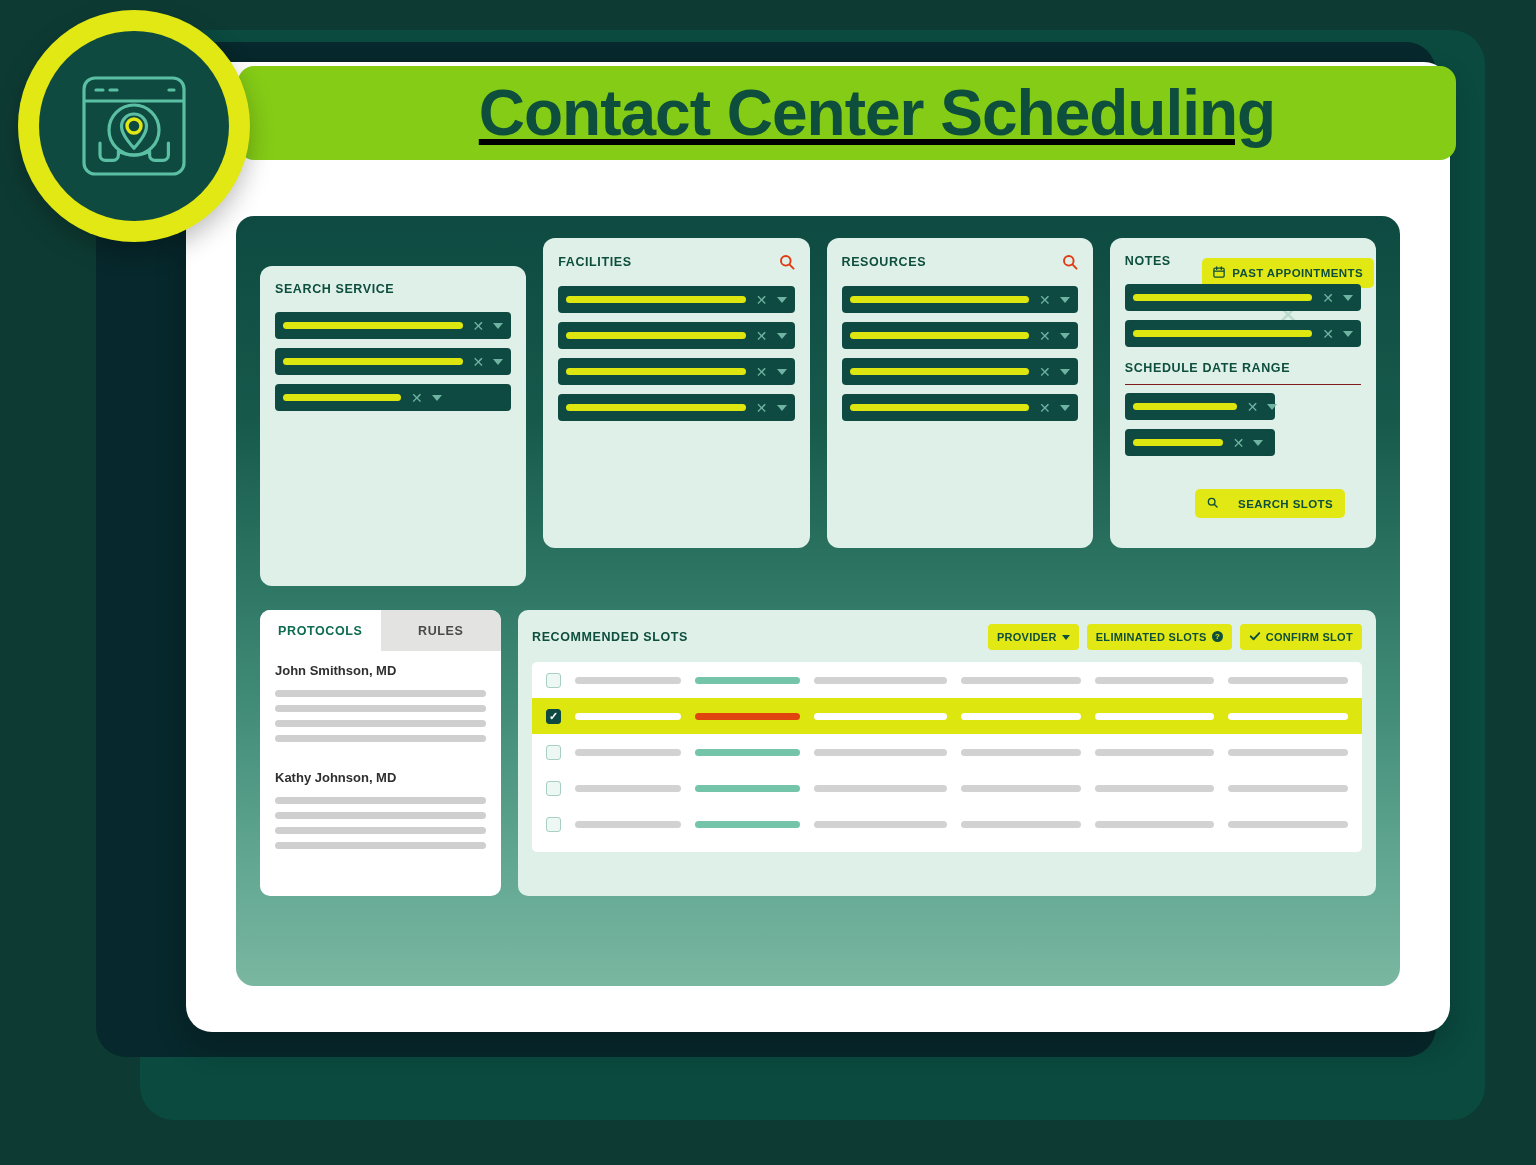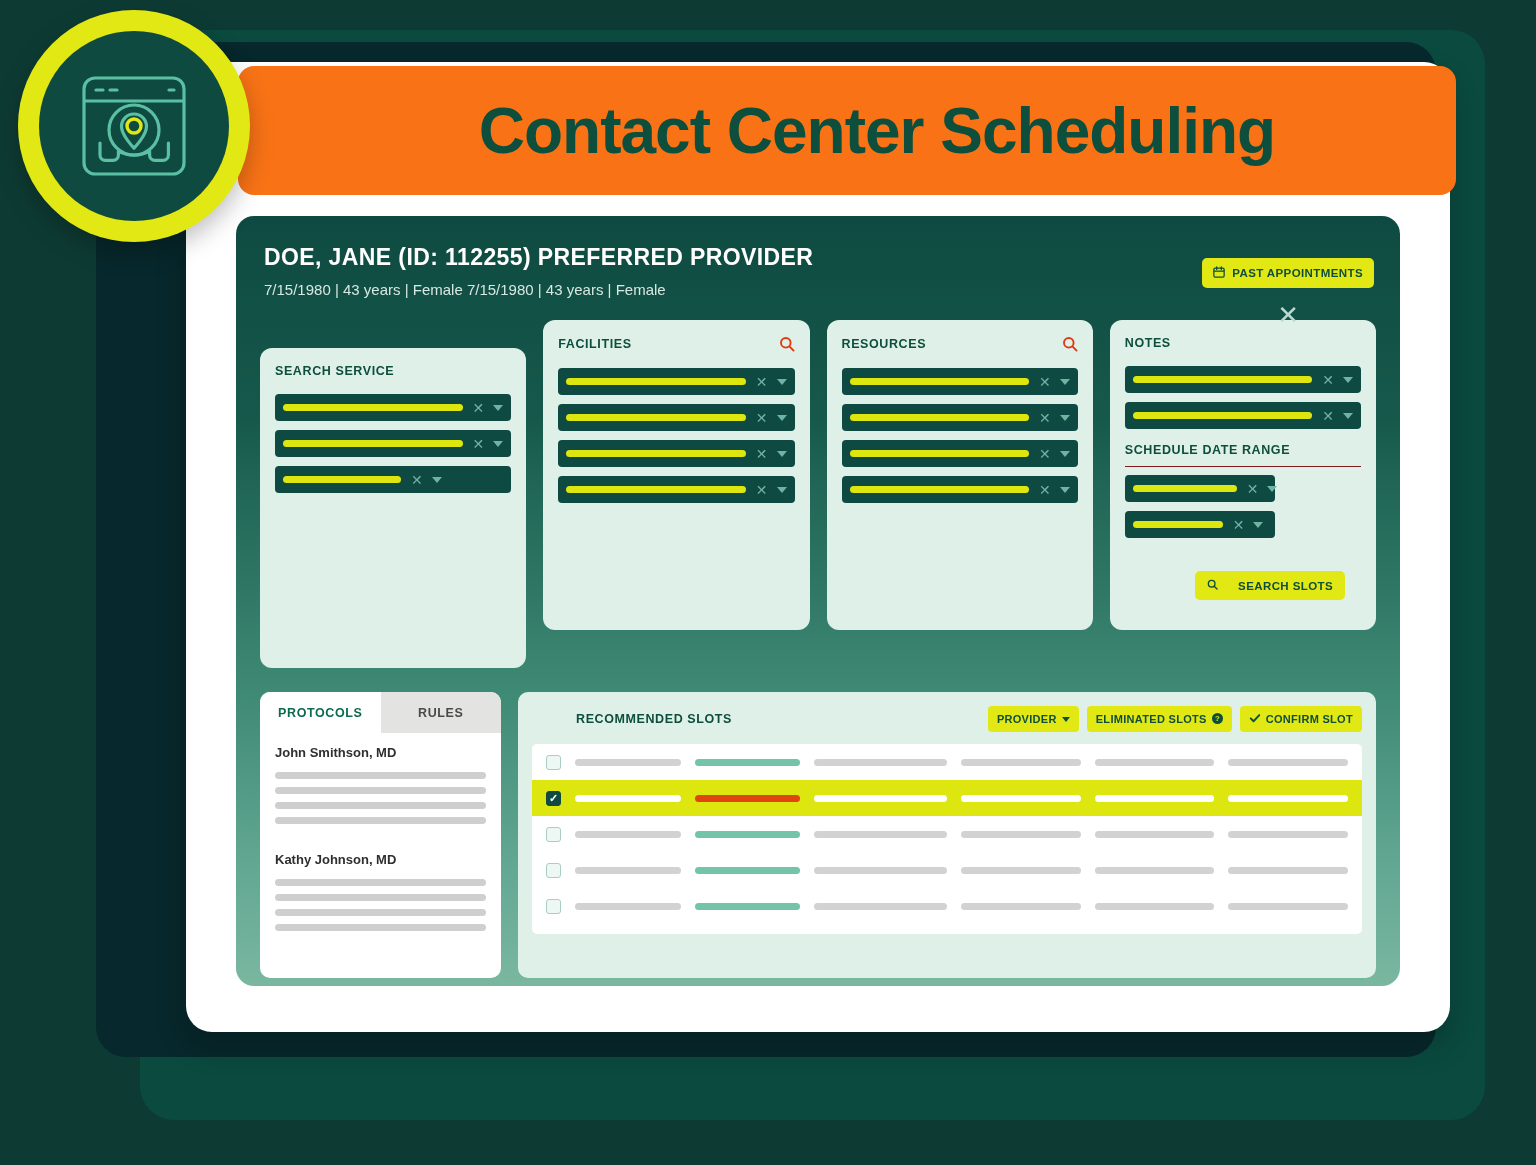--- a/index.html
+++ b/index.html
@@ -32,27 +32,28 @@
     width: 1264px; height: 970px;
     background: #ffffff;
     border-radius: 26px;
     box-shadow: 0 14px 30px rgba(0,0,0,0.22);
   }
 
   
   .banner {
     position: absolute;
     left: 238px; top: 66px;
-    width: 1218px; height: 129px;
-    background: #f97316;
+    width: 1218px; height: 94px;
+    background: #84cc16;
     border-radius: 16px;
     display: flex;
     align-items: center;
     justify-content: center;
     z-index: 6;
+    text-decoration: underline;
   }
   .banner-title {
     font-size: 64px;
     font-weight: 800;
     color: #0d4e3c;
     letter-spacing: -1px;
     white-space: nowrap;
     padding-left: 60px;
   }
 
@@ -302,21 +303,20 @@
     height: 286px;
     background: #dff0e9;
     border-radius: 10px;
     padding: 14px 14px 0 14px;
   }
   .slots-head {
     display: flex;
     align-items: center;
     justify-content: space-between;
     margin-bottom: 12px;
-    margin-left: 44px;
   }
   .slots-title {
     color: #0d4e3c;
     font-size: 12.5px;
     font-weight: 800;
     letter-spacing: 0.6px;
   }
   .slots-actions { display: flex; gap: 8px; }
   .pill {
     background: #e2e813;
@@ -404,24 +404,20 @@
       <circle cx="62" cy="66" r="25" stroke="#5bbfa3" stroke-width="3.2"></circle>
       <path d="M62 50c-7 0-12.5 5.5-12.5 12.4 0 9 12.5 21.6 12.5 21.6s12.5-12.6 12.5-21.6C74.5 55.5 69 50 62 50z" stroke="#5bbfa3" stroke-width="3.2" fill="#0f4a41"></path>
       <circle cx="62" cy="62" r="7" stroke="#e2e813" stroke-width="3.4" fill="none"></circle>
       <path d="M28 79v12c0 3 2.4 5.4 5.4 5.4h7.6c3 0 5.4-2.4 5.4-5.4v-4c9 5.6 22.2 5.6 31.2 0v4c0 3 2.4 5.4 5.4 5.4H91c3 0 5.4-2.4 5.4-5.4V79" stroke="#5bbfa3" stroke-width="3.2" stroke-linecap="round" stroke-linejoin="round" fill="none"></path>
     </svg>
   </div>
 </div>
 
 <div class="app-panel">
 
-  <div class="app-header">
-    <div class="patient-title">DOE, JANE (ID: 112255)  PREFERRED PROVIDER</div>
-    <div class="patient-meta">7/15/1980 | 43 years | Female   7/15/1980 | 43 years | Female</div>
-  </div>
 
   <div class="header-actions">
     <button class="btn-past">
       <span>
         <svg width="12" height="12" viewBox="0 0 14 14" fill="none">
           <rect x="1" y="2.6" width="12" height="10.4" rx="1.6" stroke="#0d4e3c" stroke-width="1.5"></rect>
           <line x1="1" y1="6" x2="13" y2="6" stroke="#0d4e3c" stroke-width="1.5"></line>
           <line x1="4.3" y1="1" x2="4.3" y2="4" stroke="#0d4e3c" stroke-width="1.5" stroke-linecap="round"></line>
           <line x1="9.7" y1="1" x2="9.7" y2="4" stroke="#0d4e3c" stroke-width="1.5" stroke-linecap="round"></line>
         </svg>

